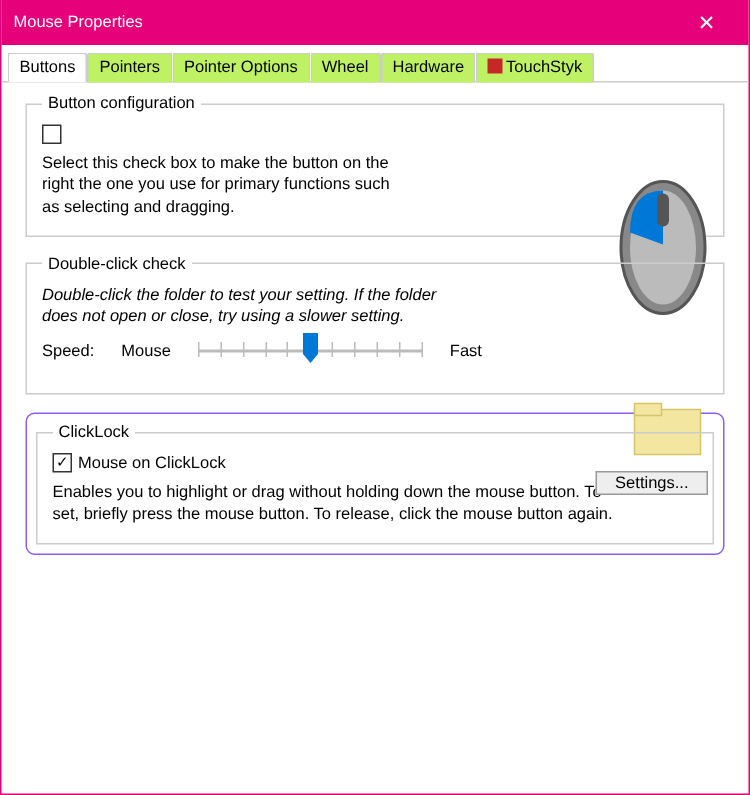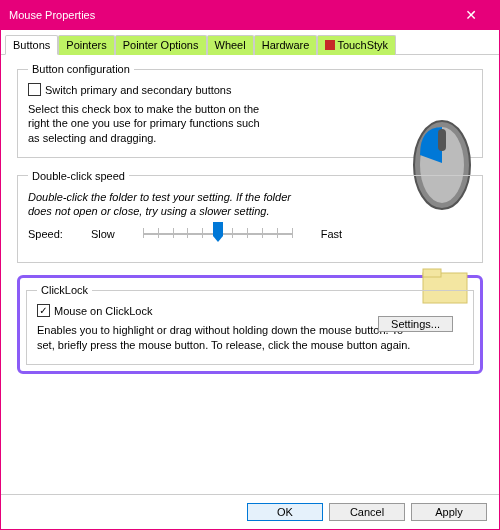--- a/index.html
+++ b/index.html
@@ -13,29 +13,29 @@
 .tab.active { background: #fff; border-bottom: 1px solid #fff; }
 .tab:not(.active) { background: #bef264; }
 .tab-icon-red { display: inline-block; width: 10px; height: 10px; background: #c62828; margin-right: 2px; vertical-align: -1px; }
 .pane { flex: 1; padding: 8px 16px; position: relative; }
 fieldset { border: 1px solid #ccc; margin: 0 0 12px 0; padding: 8px 10px 12px 10px; }
 legend { padding: 0 4px; color: #000; }
 .checkbox-row { display: flex; align-items: center; gap: 4px; margin-bottom: 6px; }
 .checkbox { width: 13px; height: 13px; border: 1px solid #333; display: inline-flex; align-items: center; justify-content: center; font-size: 10px; line-height: 1; }
 .desc { color: #000; max-width: 240px; line-height: 1.3; }
 .mouse-svg { position: absolute; right: 22px; top: 60px; }
-.slider-row { display: flex; align-items: center; gap: 28px; margin-top: 6px; }
+.slider-row { display: flex; align-items: center; gap: 18px; margin-top: 6px; }
 .slider-track { position: relative; width: 150px; height: 20px; }
 .slider-line { position: absolute; top: 9px; left: 0; right: 0; height: 2px; background: #bbb; }
 .slider-ticks { position: absolute; top: 4px; left: 0; right: 0; display: flex; justify-content: space-between; }
 .slider-ticks span { width: 1px; height: 10px; background: #bbb; }
 .slider-thumb { position: absolute; top: -2px; left: 68px; }
 .folder-icon { position: absolute; right: 30px; top: 210px; }
-.highlight-box { border: 3px solid #8b5cf6; border-radius: 6px; padding: 6px; }
-.settings-btn { position: absolute; right: 20px; top: 20px; padding: 1px 12px; border: 1px solid #999; background: #eee; text-align: right; }
+.highlight-box { border: 1px solid #8b5cf6; border-radius: 6px; padding: 6px; }
+.settings-btn { position: absolute; right: 3px; top: 20px; padding: 1px 12px; border: 1px solid #999; background: #eee; text-align: right; }
 .footer { border-top: 1px solid #ccc; padding: 8px 12px; display: flex; justify-content: flex-end; gap: 6px; }
 .footer button { width: 76px; padding: 2px 0; border: 1px solid #999; background: #eee; }
 .footer button.primary { border: 1px solid #0078d7; background: #e5f1fb; }
 </style>
 </head>
 <body>
 
 <div class="window">
   <div class="titlebar">
     <span class="title">Mouse Properties</span>
@@ -50,38 +50,37 @@
     <div class="tab"><span>Hardware</span></div>
     <div class="tab"><span class="tab-icon-red"></span><span>TouchStyk</span></div>
   </div>
 
   <div class="pane">
 
     <fieldset>
       <legend>Button configuration</legend>
       <div class="checkbox-row">
         <span class="checkbox"></span>
-        <span>Switch primary and secondary buttons</span>
       </div>
       <div class="desc">Select this check box to make the button on the right the one you use for primary functions such as selecting and dragging.</div>
     </fieldset>
 
     <svg class="mouse-svg" width="70" height="100">
       <ellipse cx="35" cy="50" rx="28" ry="44" fill="#888" stroke="#555" stroke-width="2"></ellipse>
       <ellipse cx="35" cy="50" rx="22" ry="38" fill="#bbb"></ellipse>
       <path d="M13 40 Q13 12 35 12 L35 48 Z" fill="#0078d7"></path>
       <rect x="31" y="14" width="8" height="22" rx="4" fill="#555"></rect>
     </svg>
 
     <fieldset style="position:relative; padding-bottom:18px;">
-      <legend>Double-click speed</legend>
+      <legend>Double-click check</legend>
       <div class="desc" style="max-width:270px;font-style:italic;">Double-click the folder to test your setting. If the folder does not open or close, try using a slower setting.</div>
       <div class="slider-row">
         <span>Speed:</span>
-        <span>Slow</span>
+        <span>Mouse</span>
         <div class="slider-track">
           <div class="slider-line"></div>
           <div class="slider-ticks">
               <span></span>
               <span></span>
               <span></span>
               <span></span>
               <span></span>
               <span></span>
               <span></span>
@@ -110,18 +109,13 @@
           <span class="checkbox">✓</span>
           <span>Mouse on ClickLock</span>
         </div>
         <button class="settings-btn"><span>Settings...</span></button>
         <div class="desc" style="max-width:380px; margin-top:4px;">Enables you to highlight or drag without holding down the mouse button. To set, briefly press the mouse button. To release, click the mouse button again.</div>
       </fieldset>
     </div>
 
   </div>
 
-  <div class="footer">
-    <button class="primary"><span>OK</span></button>
-    <button><span>Cancel</span></button>
-    <button><span>Apply</span></button>
-  </div>
 </div>
 
 </body></html>

